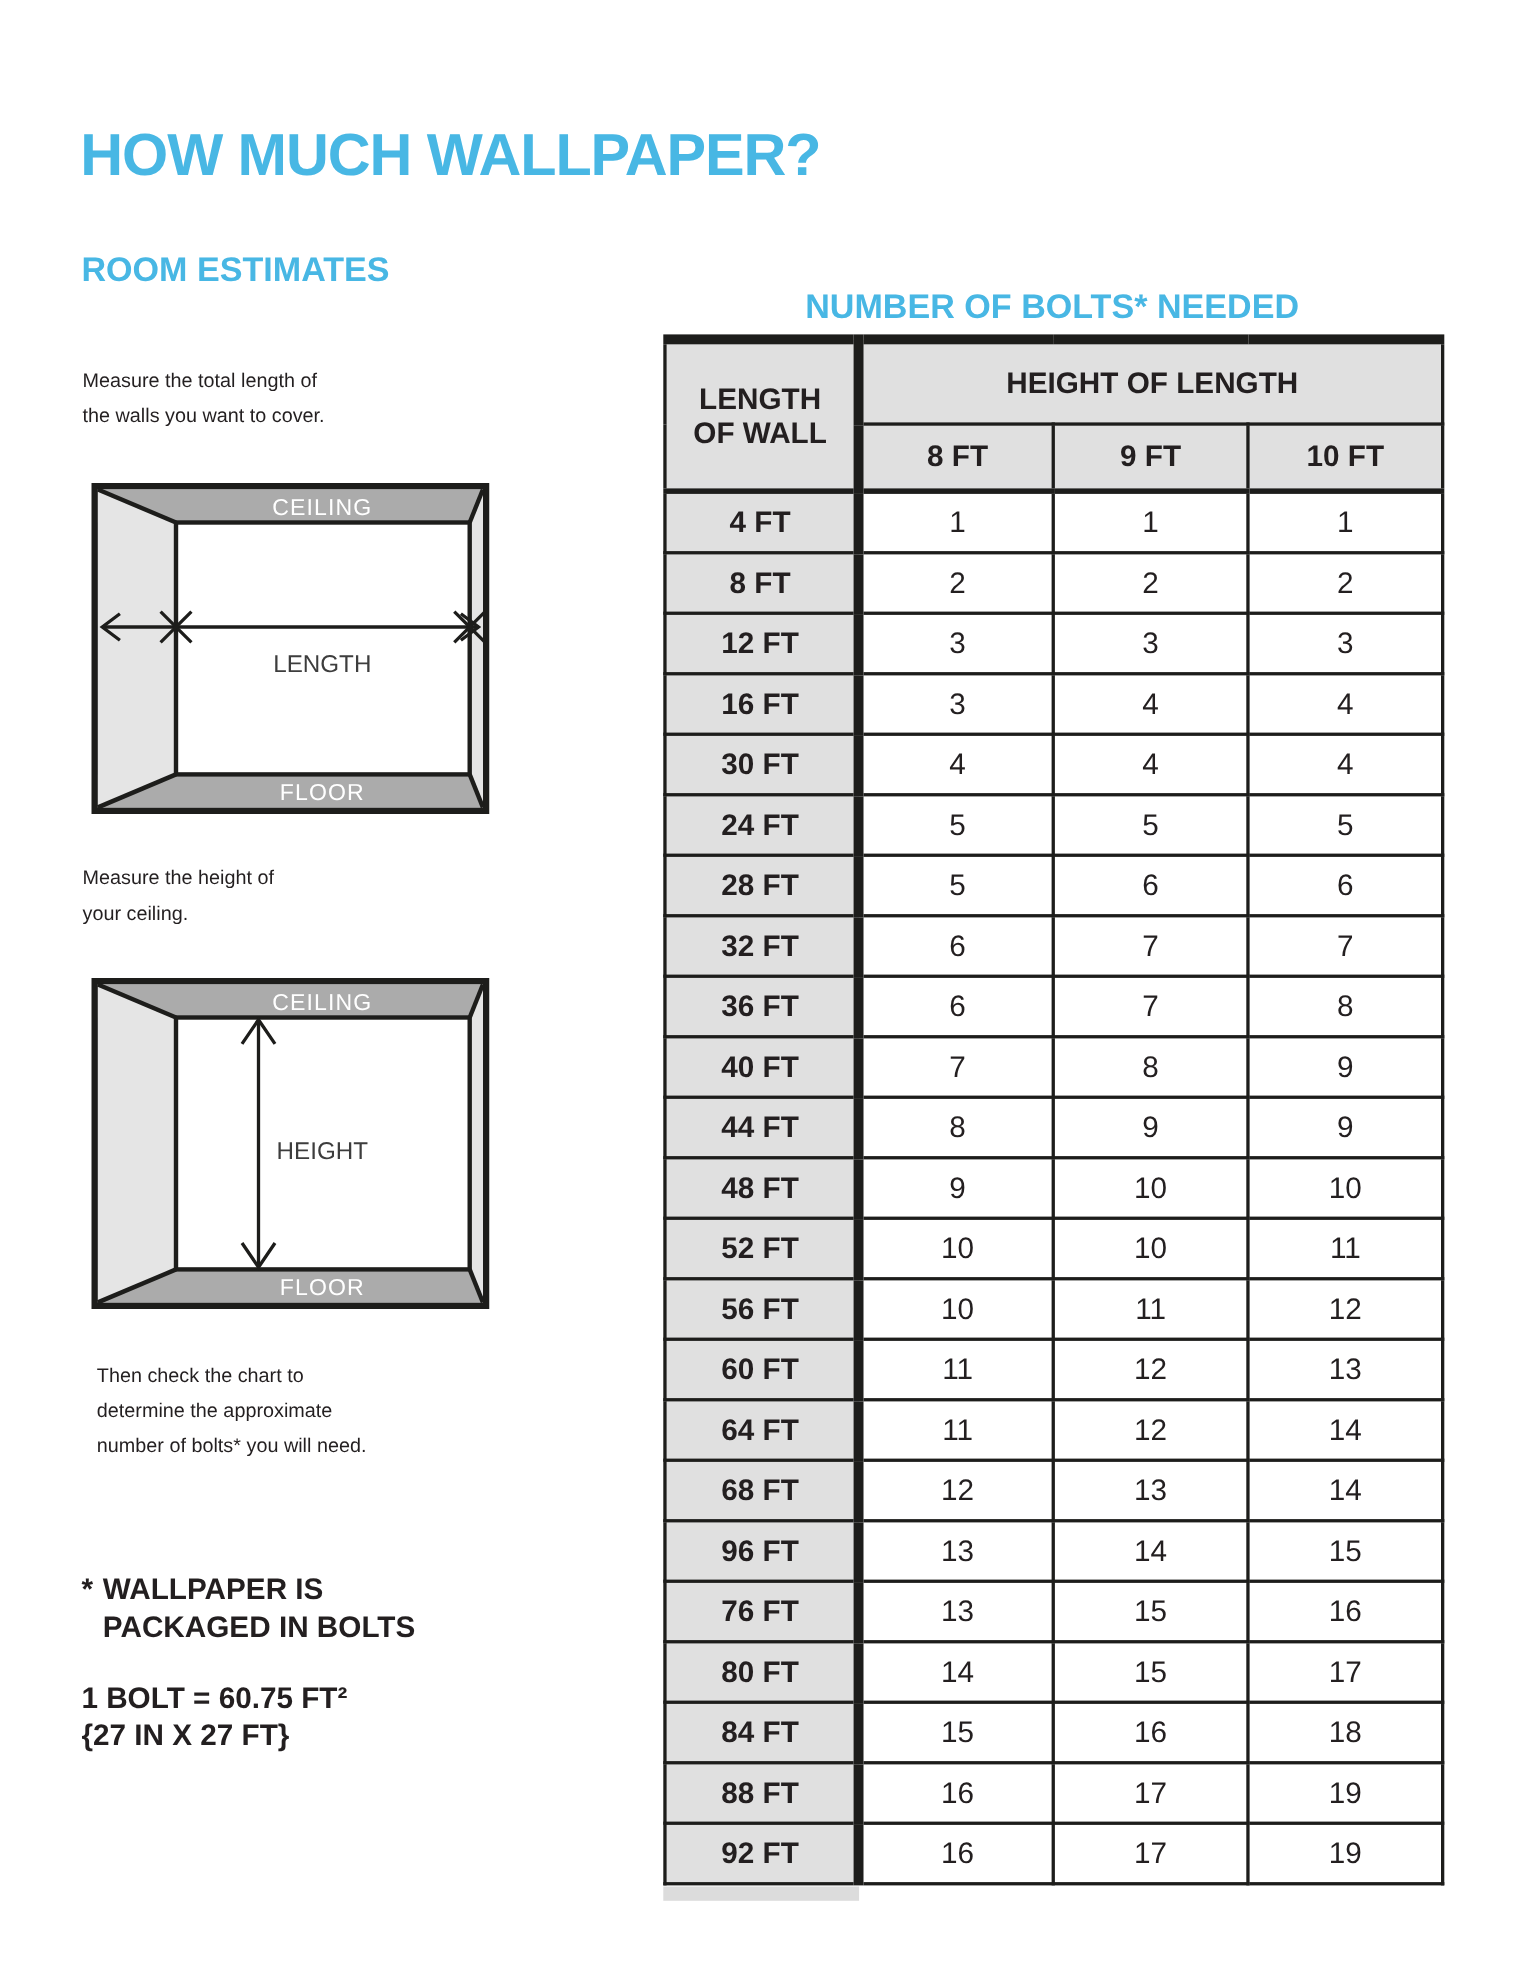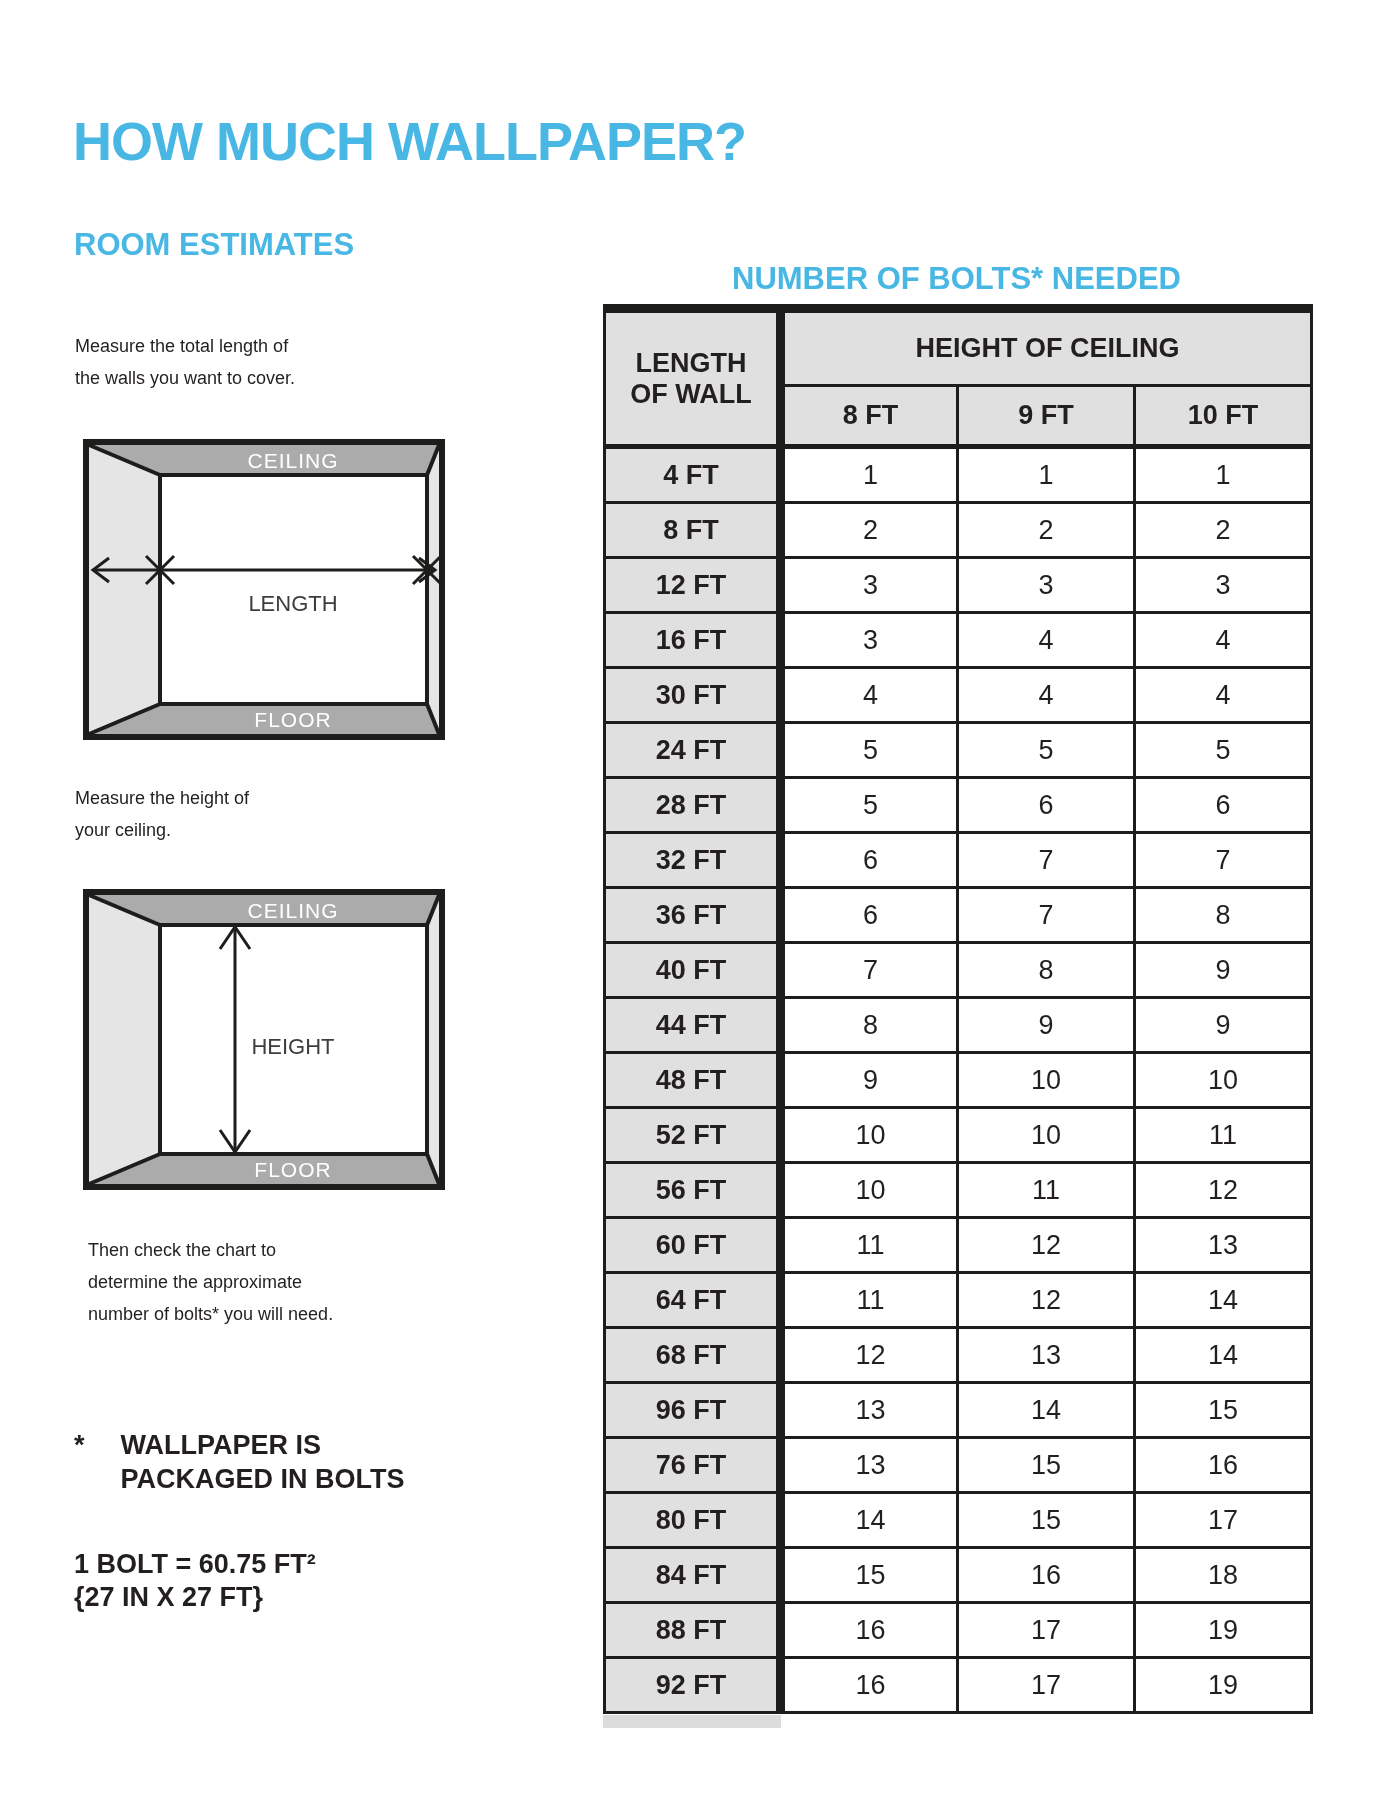--- a/index.html
+++ b/index.html
@@ -18,21 +18,20 @@
   .body-text{
     font-size:18px;line-height:32px;white-space:pre-line;color:#231f20;
   }
   .footnote{
     left:74px;top:1428px;font-size:27px;font-weight:bold;line-height:34px;
     display:flex;gap:9px;
   }
   .formula{
     left:74px;top:1528px;font-size:27px;font-weight:bold;line-height:33px;
     white-space:pre-line;
-    margin-top:20px;
   }
   
   table.bolts{
     position:absolute;left:603px;top:304px;border-collapse:collapse;table-layout:fixed;
     font-family:"Liberation Sans", sans-serif;
   }
   table.bolts col.c0{width:176px;}
   table.bolts col.c1{width:177px;}
   table.bolts col.c2{width:177px;}
   table.bolts col.c3{width:177px;}
@@ -117,41 +116,41 @@
   <text class="dg-wall-label" x="210" y="288" text-anchor="middle">FLOOR</text>
   <text class="dg-label" x="210" y="165" text-anchor="middle">HEIGHT</text>
 </svg>
 
 <div class="abs body-text" style="left:75px;top:1234px;margin-left:13px;">Then check the chart to
 determine the approximate
 number of bolts* you will need.</div>
 
 <div class="abs footnote">
   <span>*</span>
-  <span style="white-space:pre-line;margin-left:27px;">WALLPAPER IS
+  <span style="white-space:pre-line;">WALLPAPER IS
 PACKAGED IN BOLTS</span>
 </div>
 
 <div class="abs formula">1 BOLT = 60.75 FT²
 {27 IN X 27 FT}</div>
 
 <div class="abs section-heading" style="left:603px;top:261px;width:707px;text-align:center;">NUMBER OF BOLTS* NEEDED</div>
 
 <table class="bolts">
   <colgroup>
     <col class="c0">
       <col class="c1">
       <col class="c2">
       <col class="c3">
   </colgroup>
   <thead>
     <tr class="hdr1">
       <th rowspan="2" class="corner" style="white-space:pre-line;">LENGTH
 OF WALL</th>
-      <th colspan="3" class="thickL">HEIGHT OF CEILING</th>
+      <th colspan="3" class="thickL">HEIGHT OF LENGTH</th>
     </tr>
     <tr class="hdr2">
       <th class="thickL">8 FT</th>
       <th>9 FT</th>
       <th>10 FT</th>
     </tr>
   </thead>
   <tbody>
       <tr>
         <th>4 FT</th>

